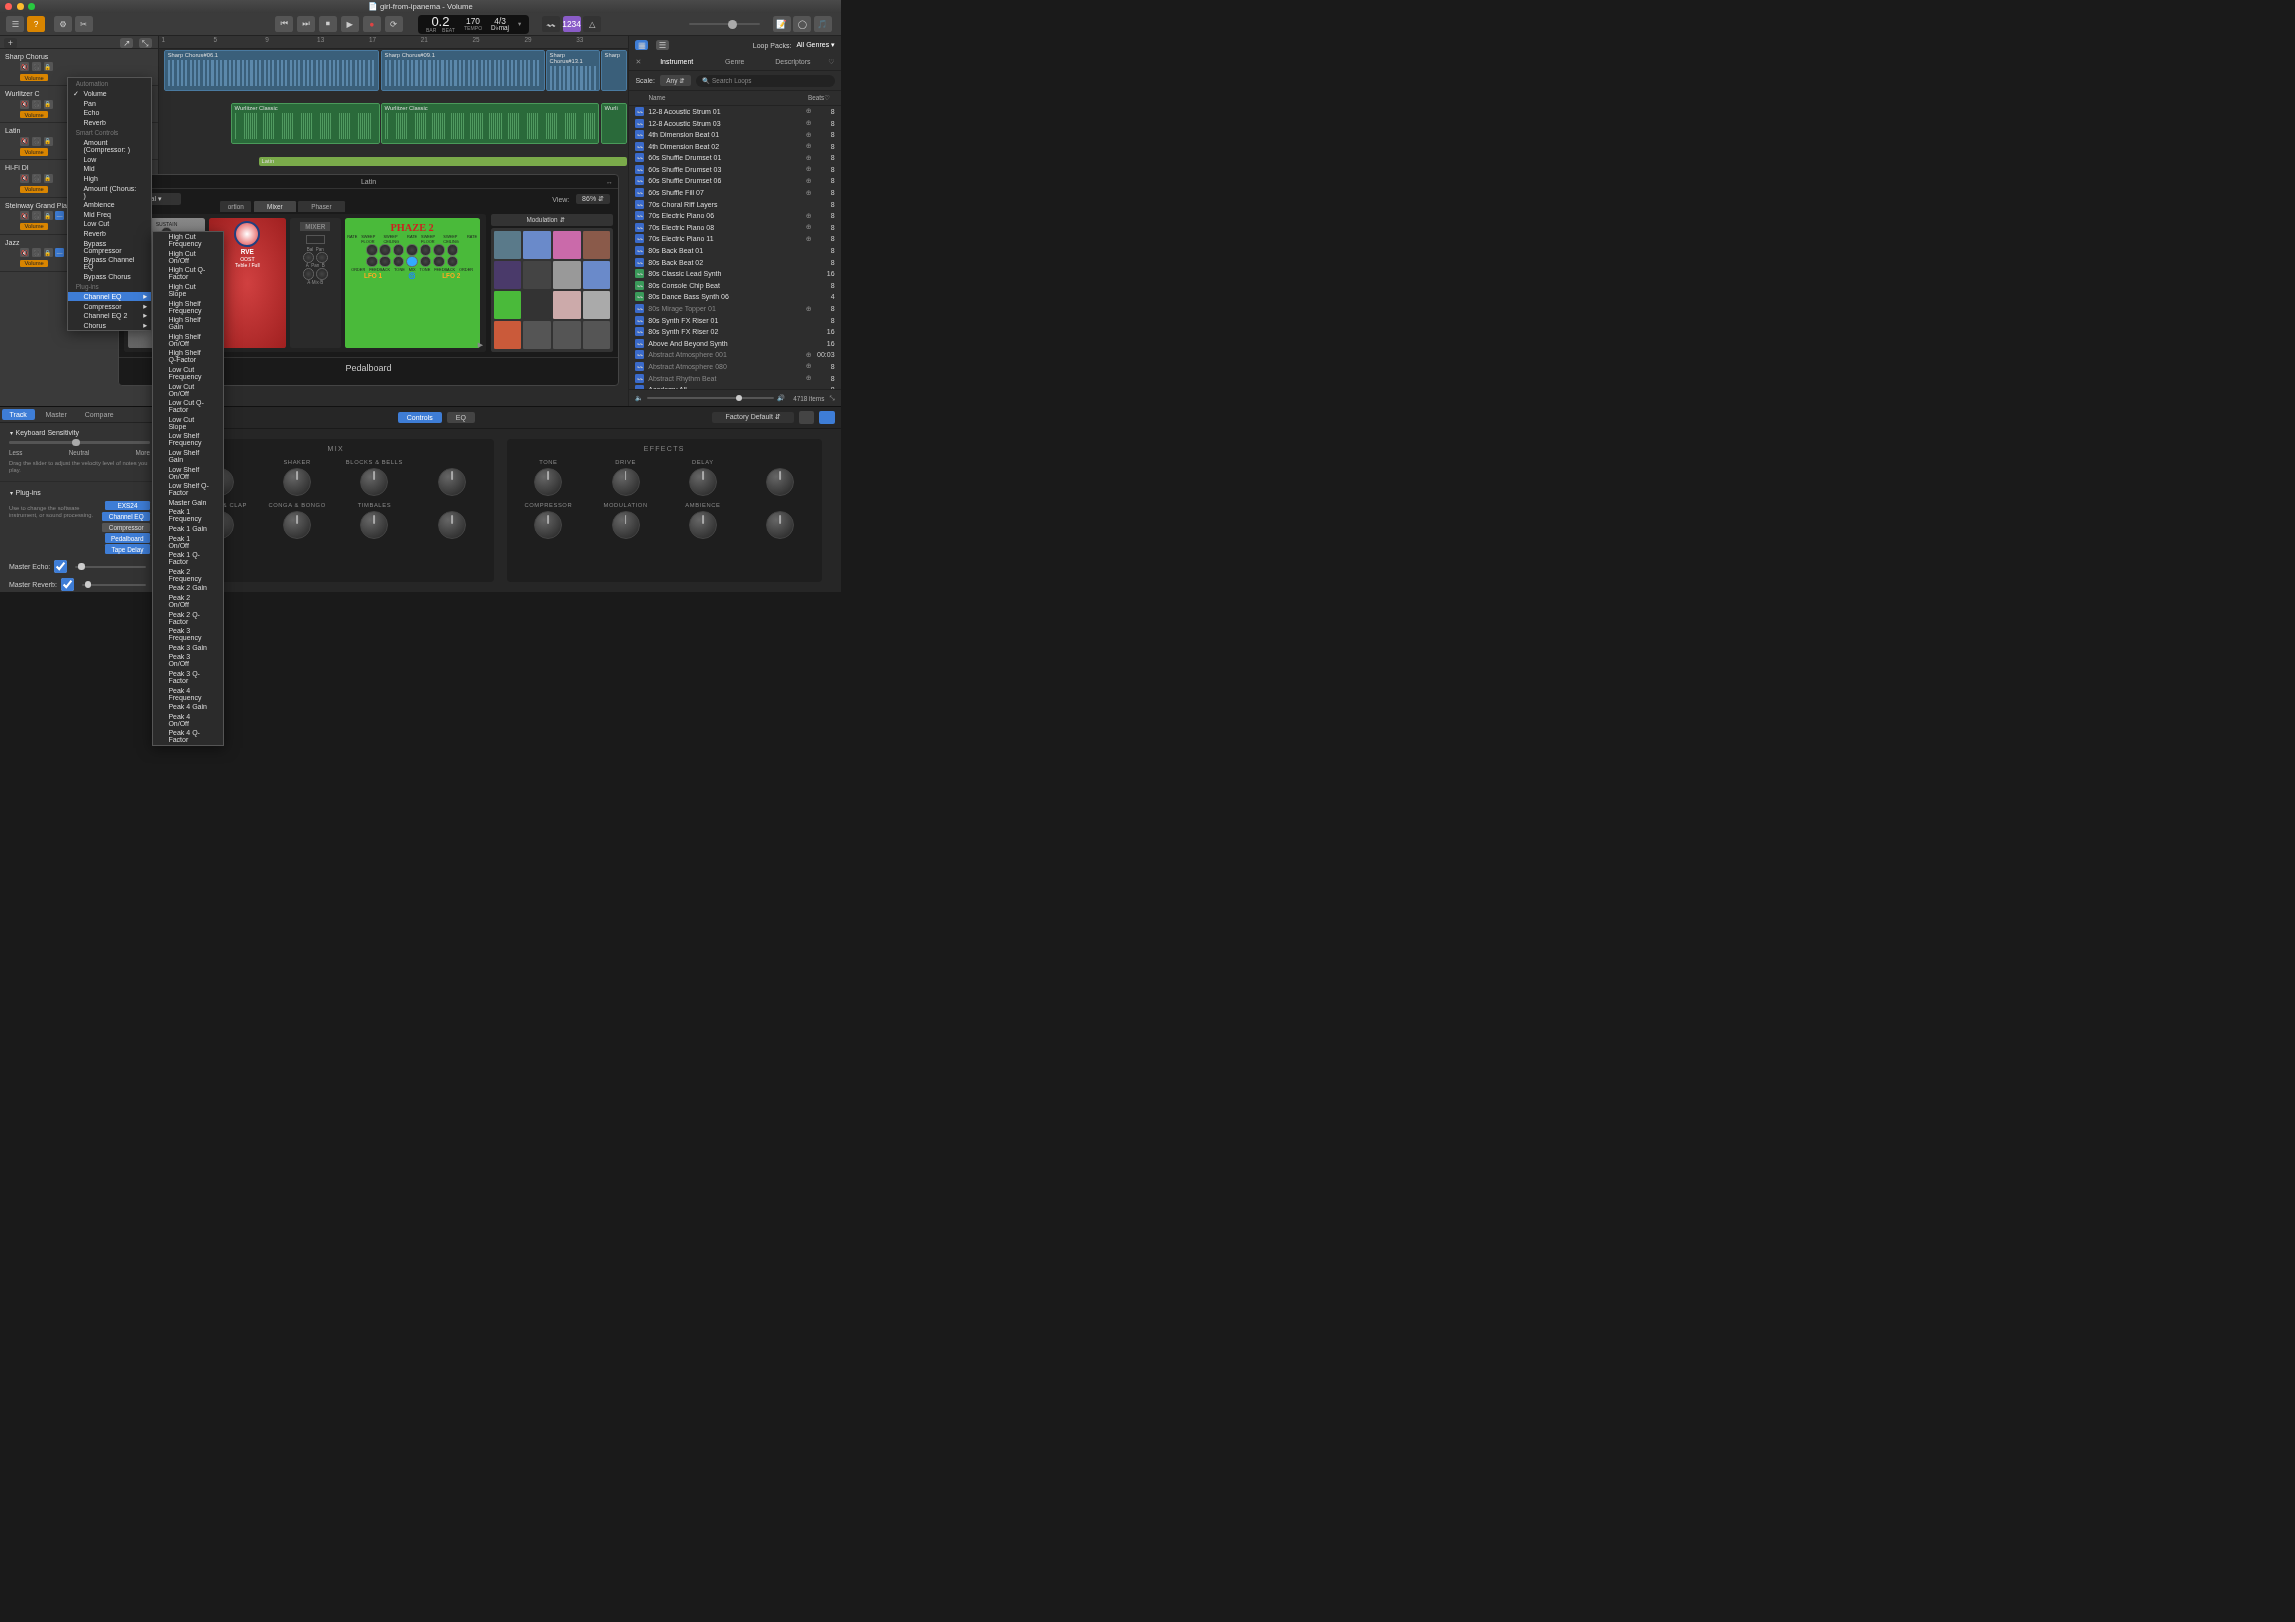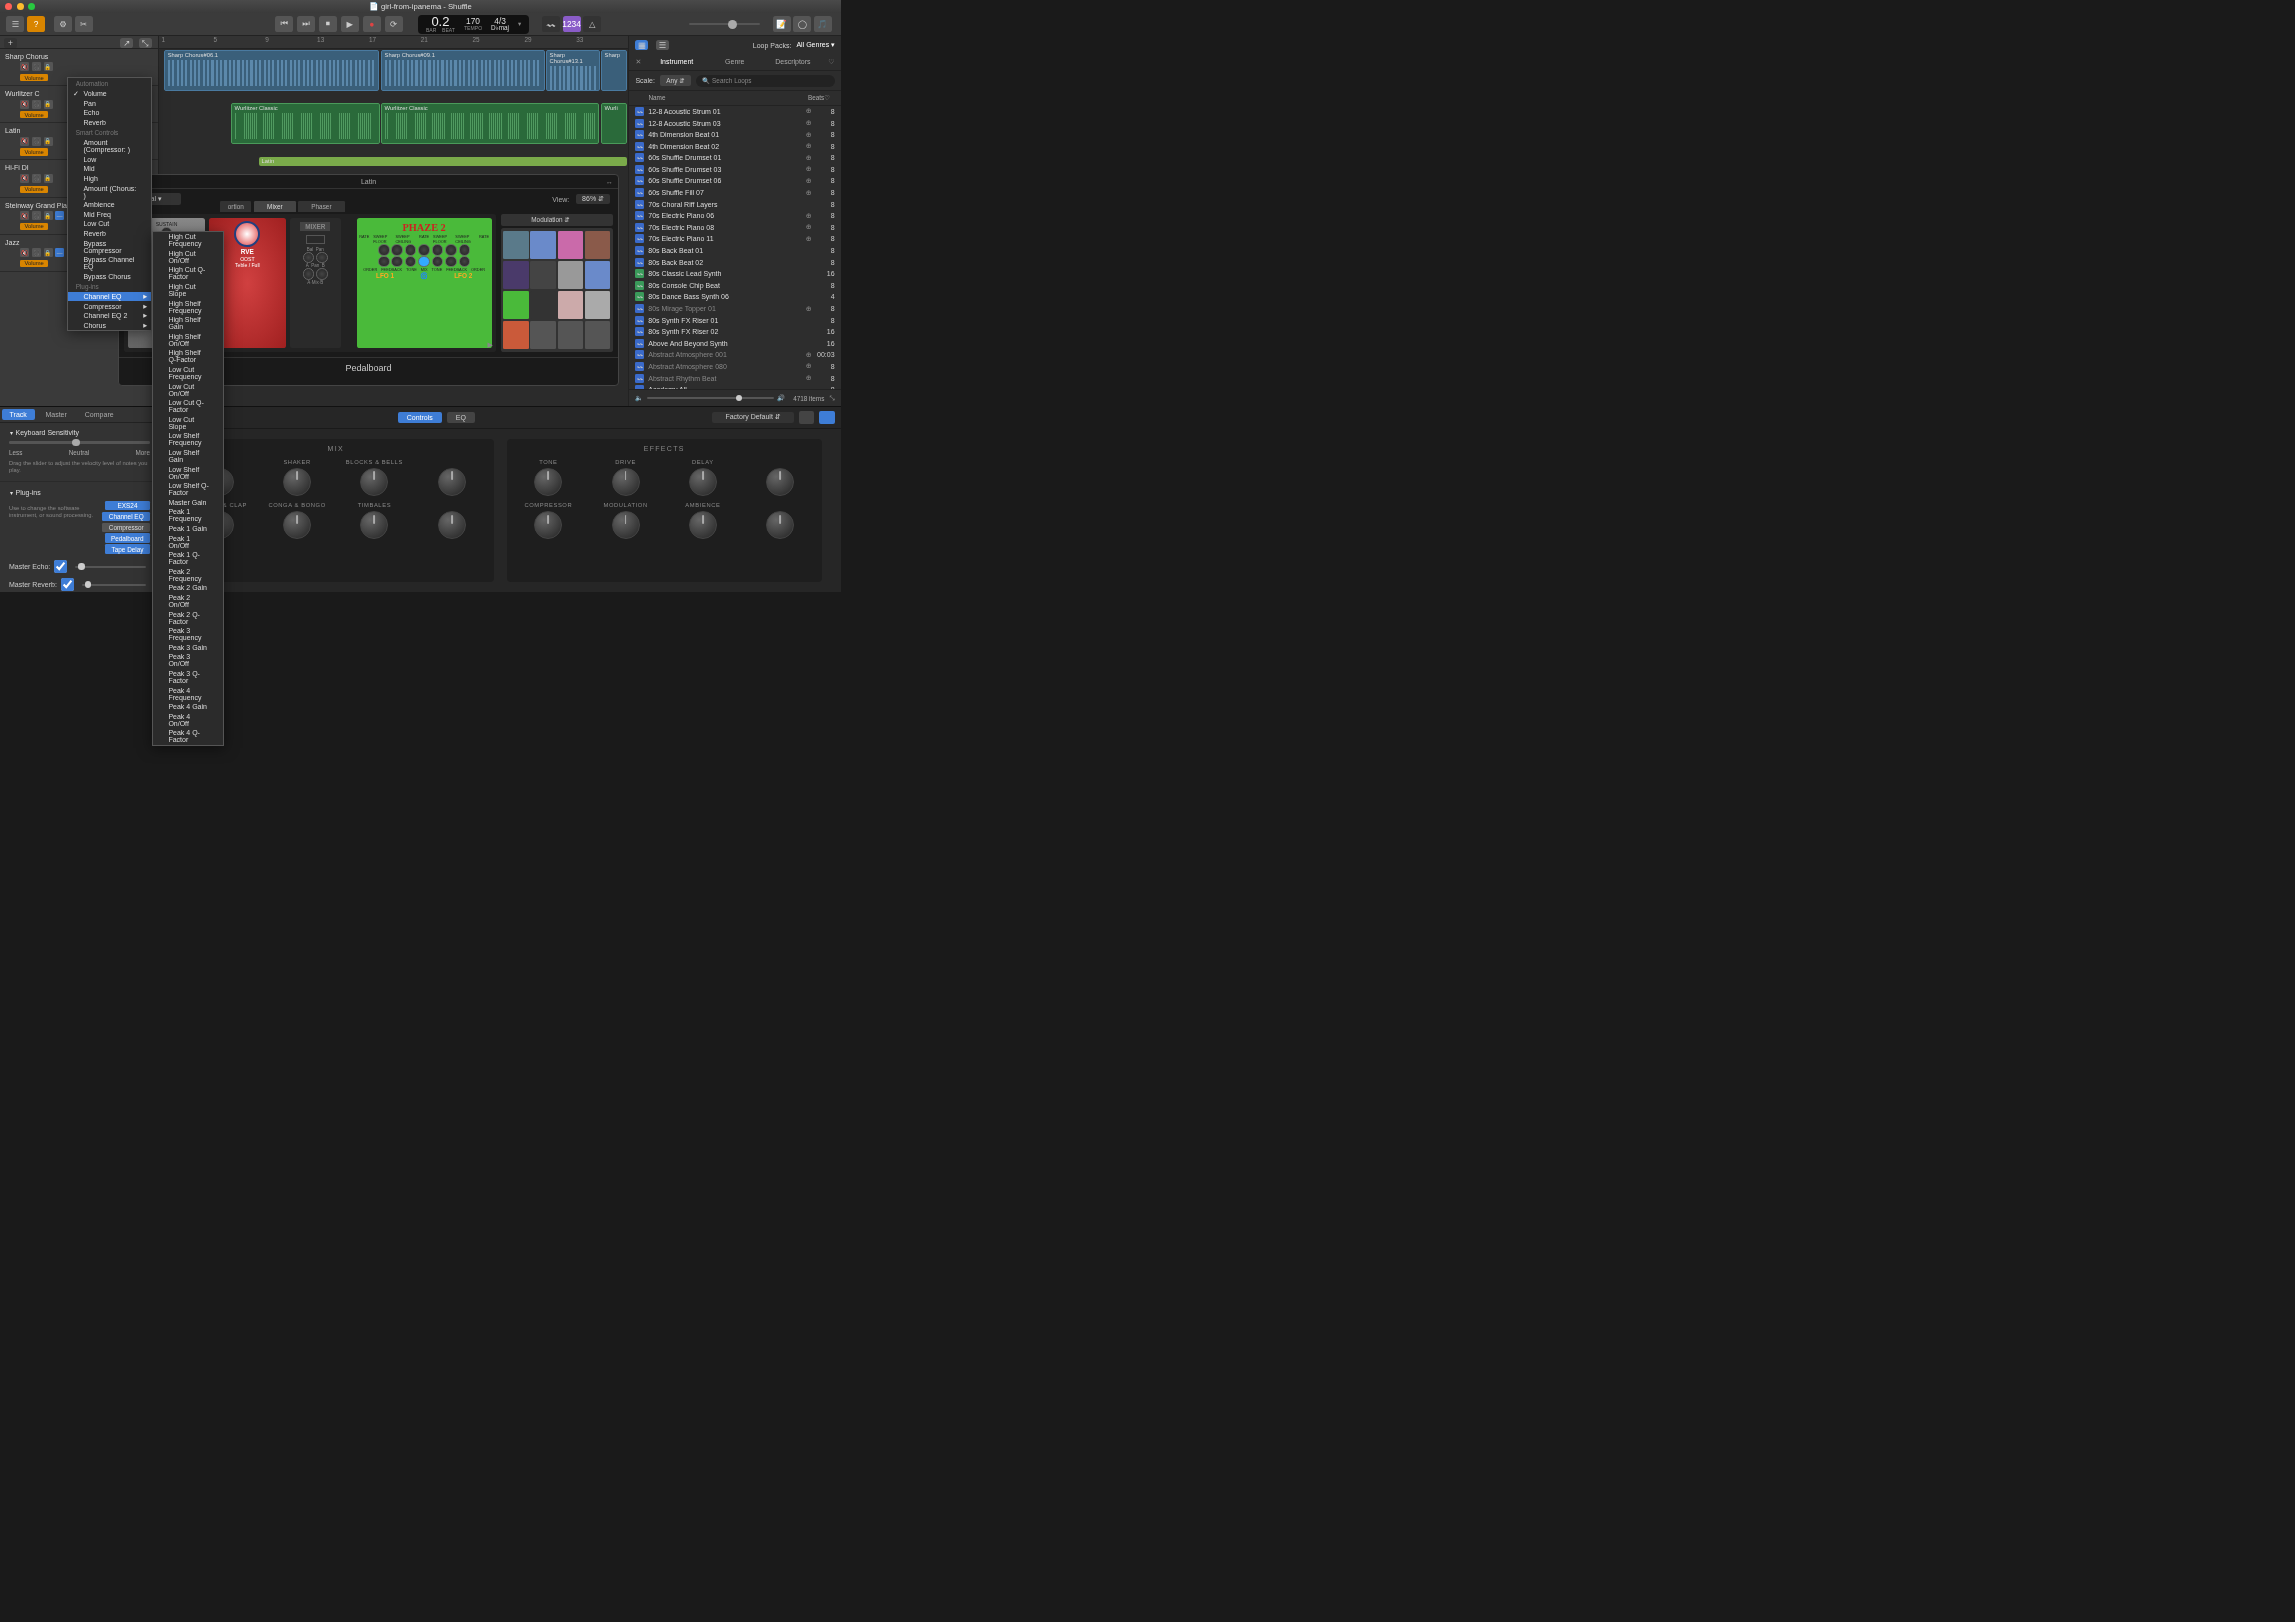--- a/index.html
+++ b/index.html
@@ -68,21 +68,21 @@
 .pedal-pct { background: #333; padding: 1.3px 6.4px; border-radius: 1.9px; font-size: 7px; }
 .pedal-body { display: flex; padding: 5.1px; gap: 5.1px; height: 148px; }
 .pedal-left { flex: 1; background: #222; border-radius: 2.6px; display: flex; gap: 3.9px; padding: 3.9px; position: relative; }
 .pedal-right { width: 122px; display: flex; flex-direction: column; gap: 2.6px; }
 .pedal-grid { flex: 1; background: #333; border-radius: 2.6px; display: grid; grid-template-columns: repeat(4,1fr); gap: 1.9px; padding: 2.6px; }
 .pedal-thumb { background: #555; border-radius: 1.3px; }
 .stomp { width: 77px; border-radius: 2.6px; display: flex; flex-direction: column; align-items: center; padding: 2.6px; font-size: 5.1px; }
 .stomp.sq { background: linear-gradient(#888,#666); color: #222; }
 .stomp.rv { background: radial-gradient(#d04040,#a02020); color: #fff; }
 .stomp.mx { background: #2a2a2a; color: #888; }
-.stomp.ph { background: #4aba3a; color: #222; margin-left: 12px; }
+.stomp.ph { background: #4aba3a; color: #222; }
 .stomp-name { font-weight: bold; font-size: 6.4px; margin: 1.3px 0; }
 .knob-row { display: flex; gap: 1.9px; justify-content: center; }
 .mini-knob { width: 11.6px; height: 11.6px; background: radial-gradient(#444,#222); border-radius: 50%; border: 0.6px solid #666; }
 .pedal-foot { text-align: center; padding: 5.1px; color: #ccc; font-size: 9px; border-top: 0.6px solid #333; }
 .bottom { height: 186px; display: flex; background: #2a2a2a; border-top: 0.6px solid #111; }
 .left-panel { width: 159px; background: #333; padding: 0; display: flex; flex-direction: column; }
 .lp-tabs { display: flex; border-bottom: 0.6px solid #222; }
 .lp-tab { padding: 3.9px 9px; font-size: 7px; color: #aaa; cursor: pointer; }
 .lp-tab.active { background: #3e7dd6; color: #fff; border-radius: 1.9px; margin: 1.9px; padding: 1.9px 7.7px; }
 .lp-sec { padding: 6.4px 9px; border-bottom: 0.6px solid #2a2a2a; }
@@ -119,21 +119,21 @@
 <body>
 
 <div class="titlebar">
   <div class="traffic">
     <span class="t-close"></span>
     <span class="t-min"></span>
     <span class="t-max"></span>
   </div>
   <div class="title">
     <span>📄</span>
-    <span>girl-from-ipanema - Shuffle</span>
+    <span>girl-from-ipanema - Volume</span>
   </div>
 </div>
 
 <div class="toolbar">
   <div class="tool-btn">☰</div>
   <div class="tool-btn orange">?</div>
   <div style="width:6.4px"></div>
   <div class="tool-btn">⚙</div>
   <div class="tool-btn">✂</div>
   <div class="transport">

